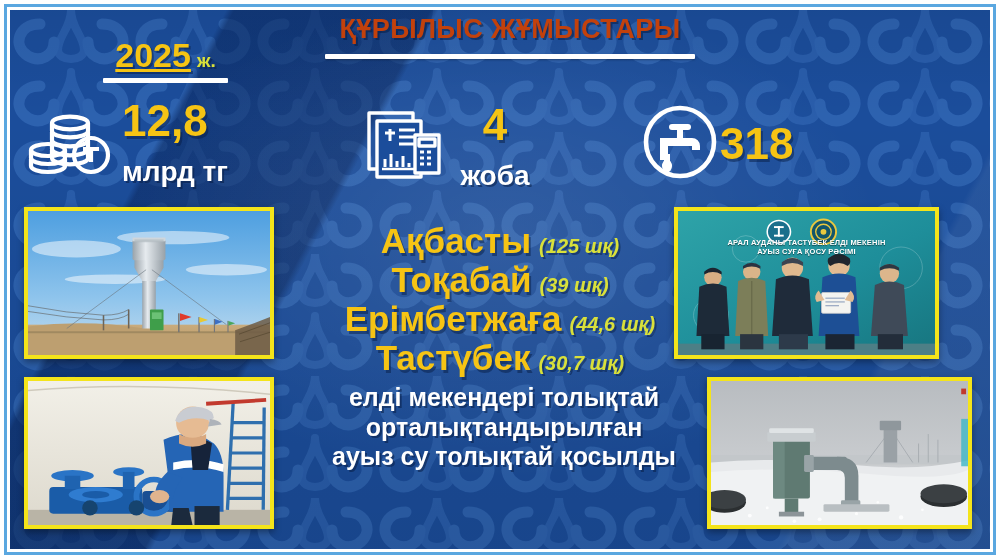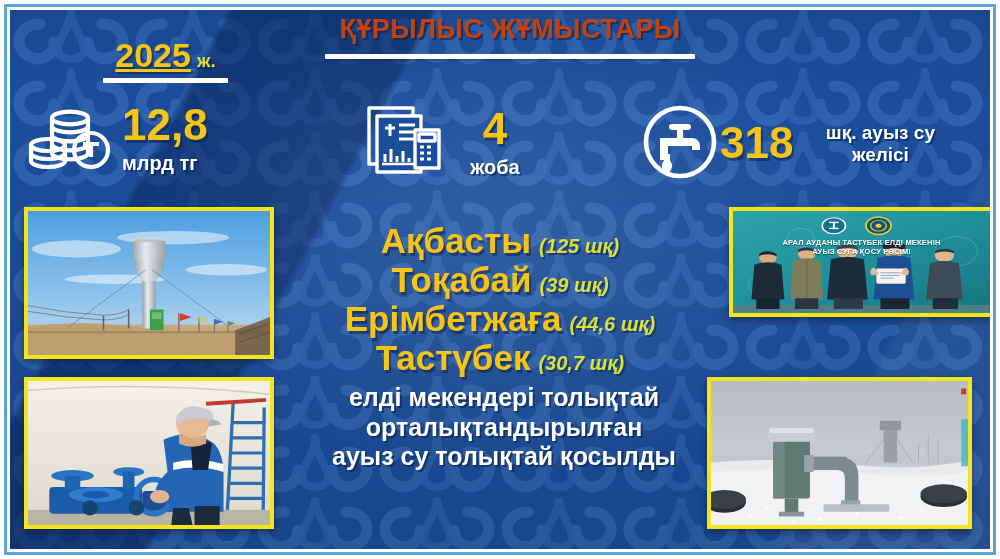--- a/index.html
+++ b/index.html
@@ -98,21 +98,21 @@
     position:absolute;left:10px;top:96px;width:980px;height:100px;z-index:10;
   }
   .stat{position:absolute;display:flex;align-items:center;}
   .stat .ico{flex:0 0 auto;}
   .stat .txt{margin-left:10px;}
   .stat-num{
     font-size:44px;font-weight:bold;color:#f6c414;line-height:.95;
     text-shadow:2px 3px 0 rgba(8,30,70,.5);
   }
   .stat-unit{
-    font-size:20px;font-weight:bold;color:#ffffff;line-height:1.1;margin-top:6px;
+    font-size:28px;font-weight:bold;color:#ffffff;line-height:1.1;margin-top:15px;
     text-shadow:2px 2px 0 rgba(8,30,70,.55);
   }
   .stat-a{left:16px;top:4px;}
   .stat-b{left:355px;top:8px;}
   .stat-c{left:630px;top:6px;}
   .stat-c .row{display:flex;align-items:flex-start;}
   .stat-c .stat-unit{
     font-size:19px;text-align:center;width:150px;margin:0 0 0 12px;line-height:1.15;
   }
 
@@ -145,21 +145,21 @@
   .photo{
     position:absolute;z-index:12;
     border:4px solid #f4e41a;
     box-sizing:border-box;
     overflow:hidden;
     box-shadow:0 3px 7px rgba(0,0,0,.38);
     background:#2b4e78;
   }
   .ph-tl{left:24px;top:207px;width:250px;height:152px;}
   .ph-bl{left:24px;top:377px;width:250px;height:152px;}
-  .ph-tr{left:729px;top:207px;width:265px;height:110px;}
+  .ph-tr{left:674px;top:207px;width:265px;height:152px;}
   .ph-br{left:707px;top:377px;width:265px;height:152px;}
   .photo svg{display:block;width:100%;height:100%;}
 
   .banner-text{
     position:absolute;left:0;right:0;top:27px;text-align:center;
     font-size:7.5px;font-weight:bold;color:#ffffff;line-height:1.25;
     letter-spacing:.2px;text-shadow:0 1px 1px rgba(0,0,0,.5);
     padding:0 8px;
   }
 </style>
@@ -265,21 +265,20 @@
             <rect x="37" y="24" width="6" height="13"></rect>
             <path d="M20 36 h32 a8 8 0 0 1 8 8 v4 h-8 v-4 h-24 v14 h-8 z"></path>
             <path d="M24 52 h6 v8 h-6 z"></path>
             <ellipse cx="27" cy="64" rx="5" ry="6.5"></ellipse>
             <path d="M27 55 l5 9 h-10 z"></path>
           </g>
         </svg>
       </div>
       <div class="row">
         <div class="stat-num">318</div>
-        <div class="stat-unit">шқ. ауыз су желісі</div>
       </div>
     </div>
   </div>
 
   <div class="center-block">
     <div class="village">
       <span class="v-name">Ақбасты</span><span class="v-val">(125 шқ)</span>
     </div>
     <div class="village">
       <span class="v-name">Тоқабай</span><span class="v-val">(39 шқ)</span>

